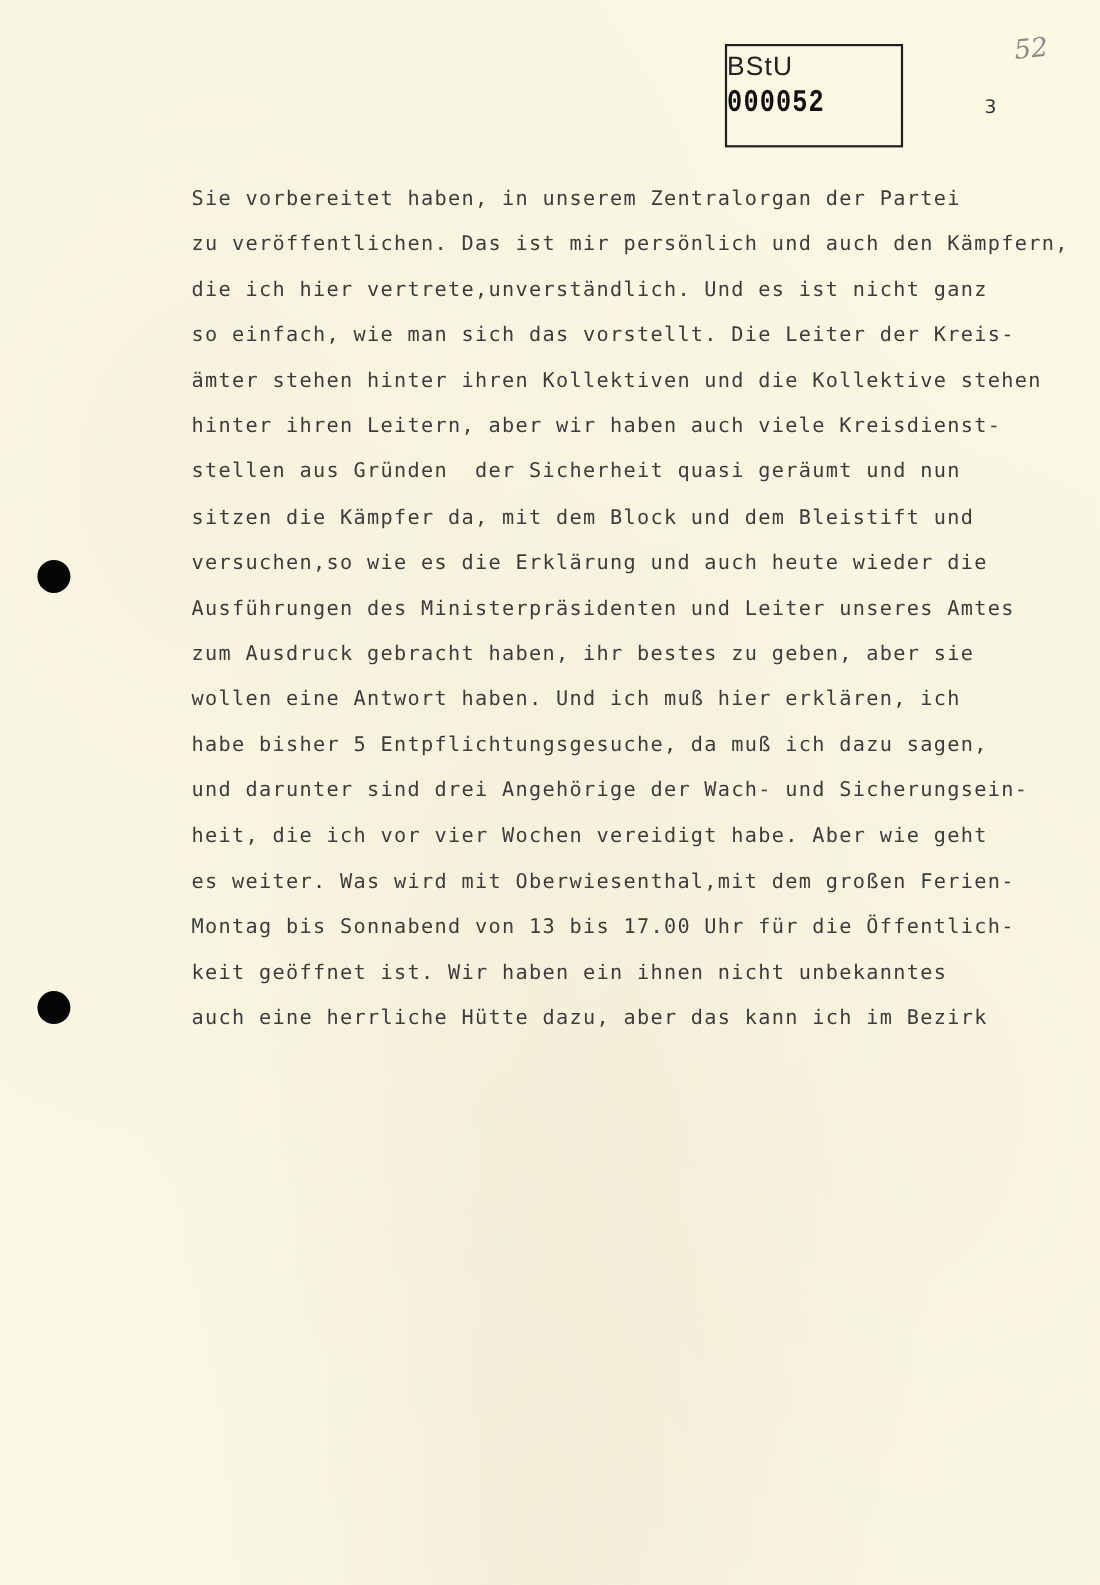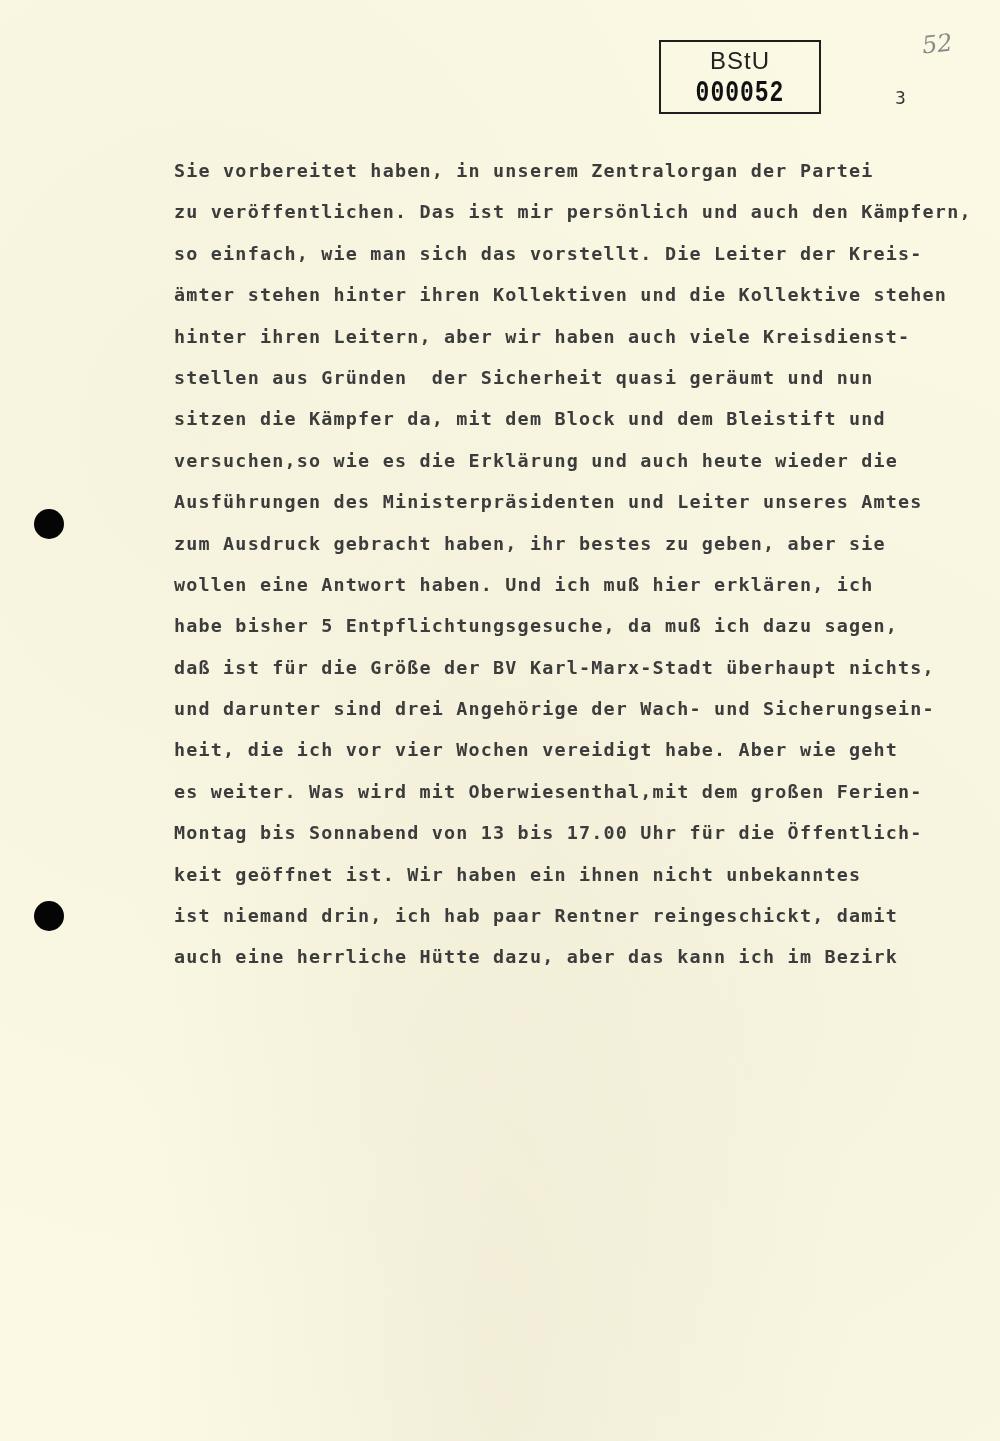--- a/index.html
+++ b/index.html
@@ -22,24 +22,24 @@
         radial-gradient(ellipse at 20% 30%, rgba(230,225,200,0.25), transparent 60%),
         radial-gradient(ellipse at 80% 70%, rgba(230,225,200,0.25), transparent 60%),
         radial-gradient(ellipse at 50% 95%, rgba(225,220,195,0.3), transparent 50%);
       pointer-events: none;
     }
     .stamp {
       position: absolute;
       left: 659px;
       top: 40px;
       width: 162px;
-      height: 74px;
+      height: 94px;
       border: 2px solid #1e1e1e;
       box-sizing: border-box;
-      text-align: center;
+      text-align: left;
     }
     .stamp-title {
       font-family: "Liberation Sans", sans-serif;
       font-size: 24px;
       color: #222;
       margin-top: 6px;
       letter-spacing: 1px;
       line-height: 26px;
     }
     .stamp-number {
@@ -75,23 +75,22 @@
       width: 30px;
       height: 30px;
       border-radius: 50%;
       background: #050505;
     }
     .punch-hole.h1 { left: 34px; top: 509px; }
     .punch-hole.h2 { left: 34px; top: 901px; }
     .body-text {
       position: absolute;
       left: 174px;
-      top: 156px;
+      top: 166px;
       width: 810px;
-      font-weight: bold;
     }
     .line {
       height: 41.4px;
       line-height: 30px;
       font-size: 18.4px;
       white-space: pre;
       letter-spacing: 1.2px;
       color: #3c3c3c;
     }
   </style>
@@ -107,31 +106,30 @@
 
 <div class="handwritten-number">52</div>
 <div class="page-number">3</div>
 
 <div class="punch-hole h1"></div>
 <div class="punch-hole h2"></div>
 
 <div class="body-text">
   <div class="line">Sie vorbereitet haben, in unserem Zentralorgan der Partei</div>
   <div class="line">zu veröffentlichen. Das ist mir persönlich und auch den Kämpfern,</div>
+  <div class="line">die ich hier vertrete,unverständlich. Und es ist nicht ganz</div>
   <div class="line">so einfach, wie man sich das vorstellt. Die Leiter der Kreis-</div>
   <div class="line">ämter stehen hinter ihren Kollektiven und die Kollektive stehen</div>
   <div class="line">hinter ihren Leitern, aber wir haben auch viele Kreisdienst-</div>
   <div class="line">stellen aus Gründen  der Sicherheit quasi geräumt und nun</div>
   <div class="line">sitzen die Kämpfer da, mit dem Block und dem Bleistift und</div>
   <div class="line">versuchen,so wie es die Erklärung und auch heute wieder die</div>
   <div class="line">Ausführungen des Ministerpräsidenten und Leiter unseres Amtes</div>
   <div class="line">zum Ausdruck gebracht haben, ihr bestes zu geben, aber sie</div>
   <div class="line">wollen eine Antwort haben. Und ich muß hier erklären, ich</div>
   <div class="line">habe bisher 5 Entpflichtungsgesuche, da muß ich dazu sagen,</div>
-  <div class="line">daß ist für die Größe der BV Karl-Marx-Stadt überhaupt nichts,</div>
   <div class="line">und darunter sind drei Angehörige der Wach- und Sicherungsein-</div>
   <div class="line">heit, die ich vor vier Wochen vereidigt habe. Aber wie geht</div>
   <div class="line">es weiter. Was wird mit Oberwiesenthal,mit dem großen Ferien-</div>
   <div class="line">Montag bis Sonnabend von 13 bis 17.00 Uhr für die Öffentlich-</div>
   <div class="line">keit geöffnet ist. Wir haben ein ihnen nicht unbekanntes</div>
-  <div class="line">ist niemand drin, ich hab paar Rentner reingeschickt, damit</div>
   <div class="line">auch eine herrliche Hütte dazu, aber das kann ich im Bezirk</div>
 </div>
 
 </body></html>

